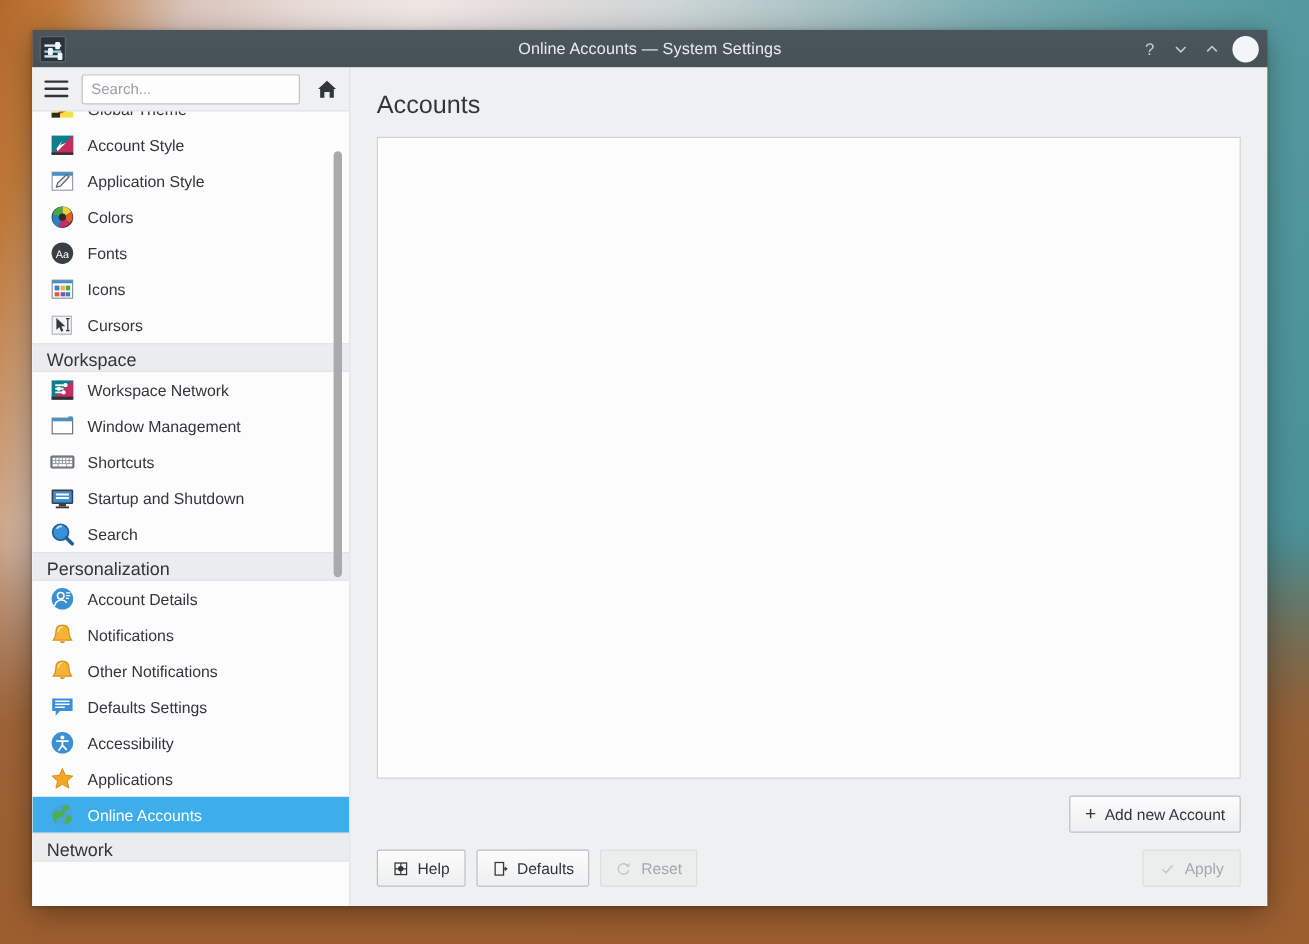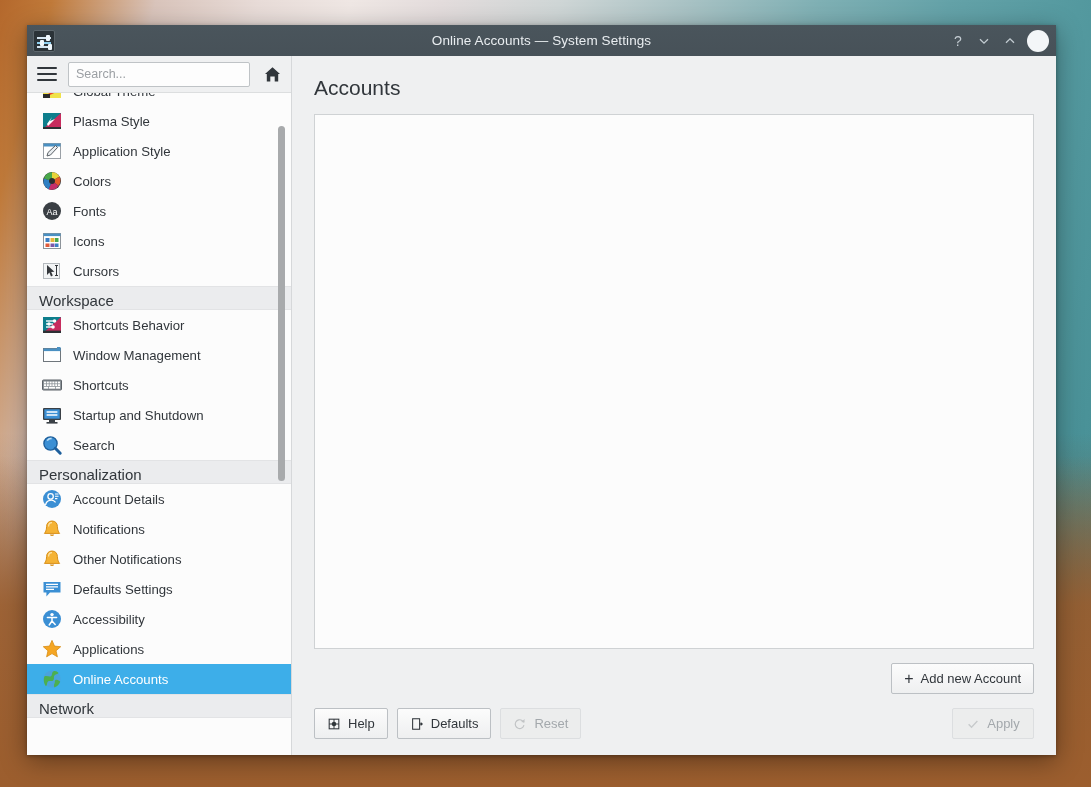--- a/index.html
+++ b/index.html
@@ -273,21 +273,21 @@
               </div>
               <div class="nav-item">
                 <span class="nav-icon">
                   <svg width="22" height="22" viewBox="0 0 22 22">
                     <rect x="2" y="3" width="18" height="16" fill="#0e7e8c"></rect>
         <path d="M2 19 L20 3 L20 19Z" fill="#c72c5e"></path>
         <path d="M6 14 L11 7 L9 11 L14 9 L7 16Z" fill="#ffffff"></path>
         <rect x="2" y="17" width="18" height="2" fill="#2d3034"></rect>
                   </svg>
                 </span>
-                <span>Plasma Style</span>
+                <span>Account Style</span>
               </div>
               <div class="nav-item">
                 <span class="nav-icon">
                   <svg width="22" height="22" viewBox="0 0 22 22">
                     <rect x="2.5" y="3.5" width="17" height="15" fill="#ffffff" stroke="#9aa0a6"></rect>
         <rect x="2.5" y="3.5" width="17" height="3" fill="#4a90c2"></rect>
         <path d="M6 16 L7 12.5 L14.5 5.5 L16.5 7.5 L9.5 15Z" fill="#e9edf0" stroke="#5a6066" stroke-width="1"></path>
                   </svg>
                 </span>
                 <span>Application Style</span>
@@ -346,21 +346,21 @@
                   <svg width="22" height="22" viewBox="0 0 22 22">
                     <rect x="2" y="3" width="18" height="16" fill="#0e7e8c"></rect>
         <path d="M2 19 L20 3 L20 19Z" fill="#c72c5e"></path>
         <rect x="2" y="16.6" width="18" height="2.4" fill="#2d3034"></rect>
         <path d="M5 7 L12 7 M5 10 L12 10 M5 13 L12 13" stroke="#e9f4f6" stroke-width="1.6"></path>
         <circle cx="13.5" cy="7" r="1.8" fill="#ffffff"></circle>
         <circle cx="8" cy="10" r="1.8" fill="#ffffff"></circle>
         <circle cx="12" cy="13" r="1.8" fill="#ffffff"></circle>
                   </svg>
                 </span>
-                <span>Shortcuts Behavior</span>
+                <span>Workspace Network</span>
               </div>
               <div class="nav-item">
                 <span class="nav-icon">
                   <svg width="22" height="22" viewBox="0 0 22 22">
                     <rect x="2.5" y="4.5" width="17" height="13" fill="#ffffff" stroke="#6f767c"></rect>
         <rect x="2.5" y="4.5" width="17" height="2.6" fill="#4a90c2"></rect>
         <rect x="16" y="3" width="3.5" height="2" fill="#4a90c2"></rect>
                   </svg>
                 </span>
                 <span>Window Management</span>

